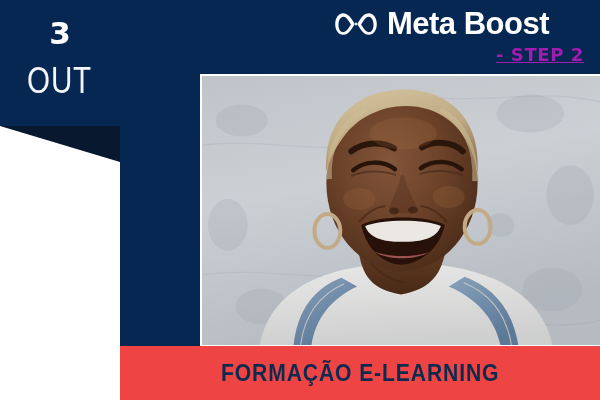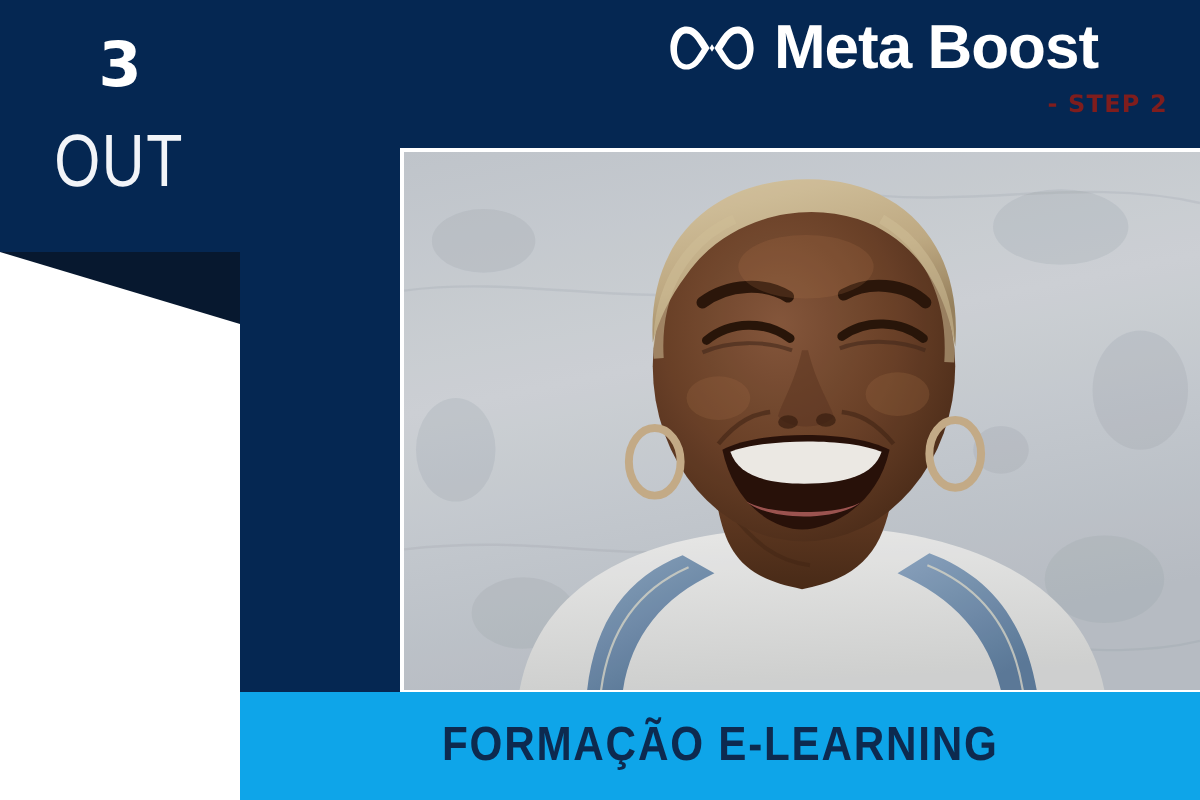--- a/index.html
+++ b/index.html
@@ -116,27 +116,28 @@
     color: #ffffff;
     font-family: "Liberation Sans", sans-serif;
     font-size: 31px;
     font-weight: 700;
     line-height: 1;
     letter-spacing: -0.5px;
     white-space: nowrap;
   }
   .brand-step {
     margin-top: 7px;
-    color: #7f1d1d;
+    color: #a21caf;
     font-family: "DejaVu Sans", sans-serif;
-    font-size: 12px;
+    font-size: 18px;
     font-weight: 700;
     letter-spacing: 0.6px;
     line-height: 1;
     padding-right: 2px;
+    text-decoration: underline;
   }
 
   
   .photo-frame {
     position: absolute;
     left: 200px;
     top: 74px;
     width: 400px;
     height: 271px;
     border-top: 2px solid #ffffff;
@@ -152,21 +153,21 @@
   }
   .photo svg { display: block; width: 100%; height: 100%; }
 
   
   .caption-bar {
     position: absolute;
     left: 120px;
     top: 346px;
     width: 480px;
     height: 54px;
-    background: #0ea5e9;
+    background: #ef4444;
     display: flex;
     align-items: center;
     justify-content: center;
   }
   .caption-text {
     color: #0d2a4f;
     font-family: "Liberation Sans", sans-serif;
     font-size: 24px;
     font-weight: 700;
     letter-spacing: 1.0px;

